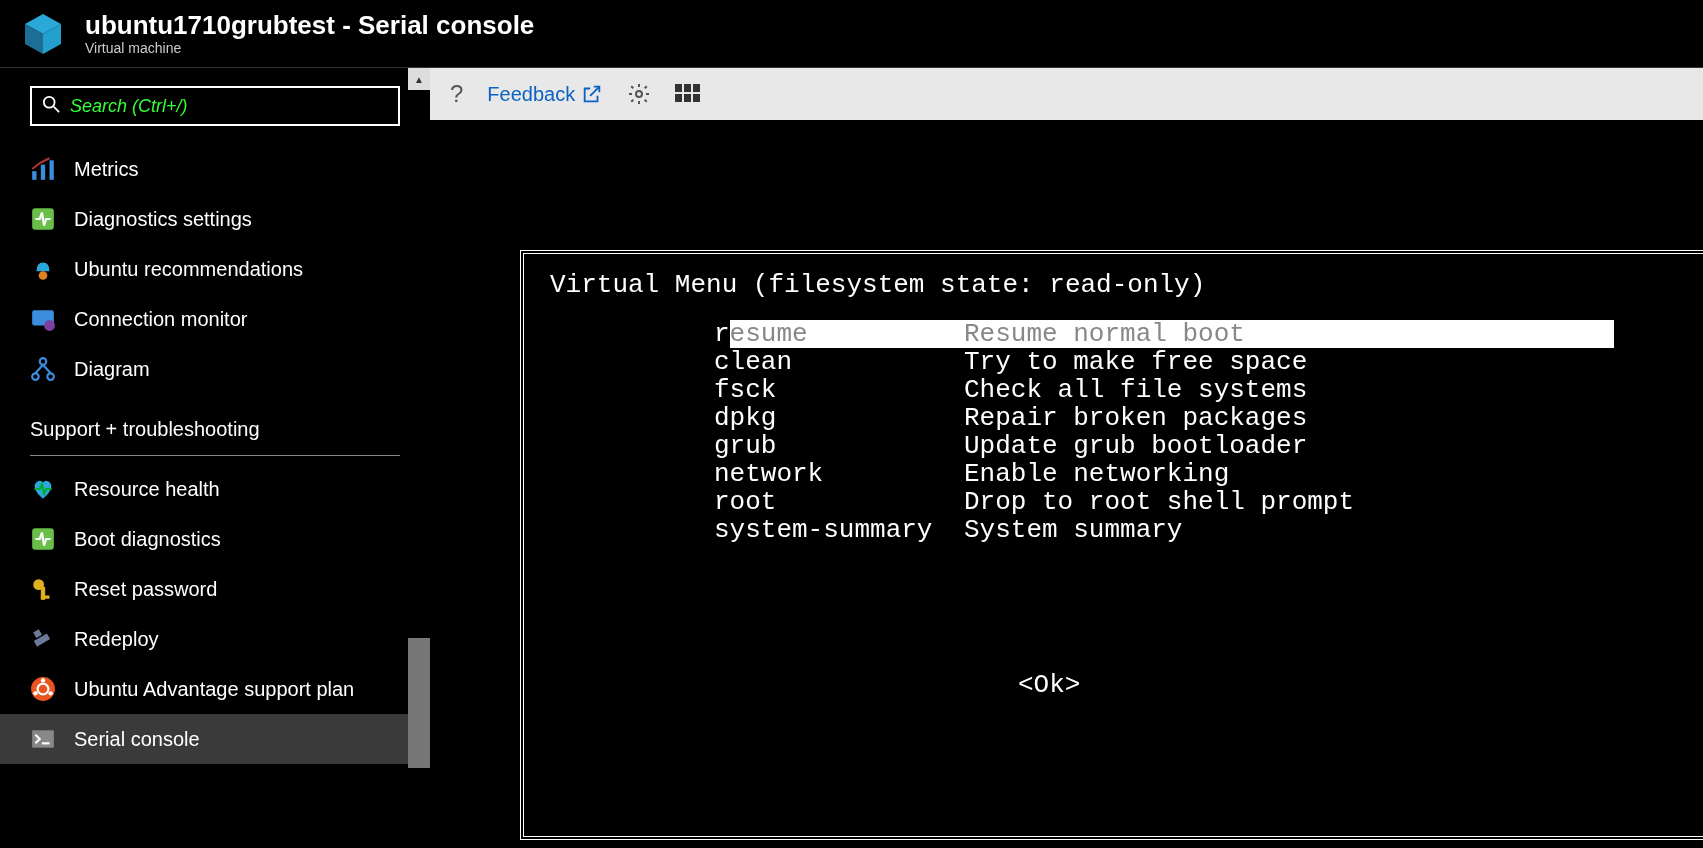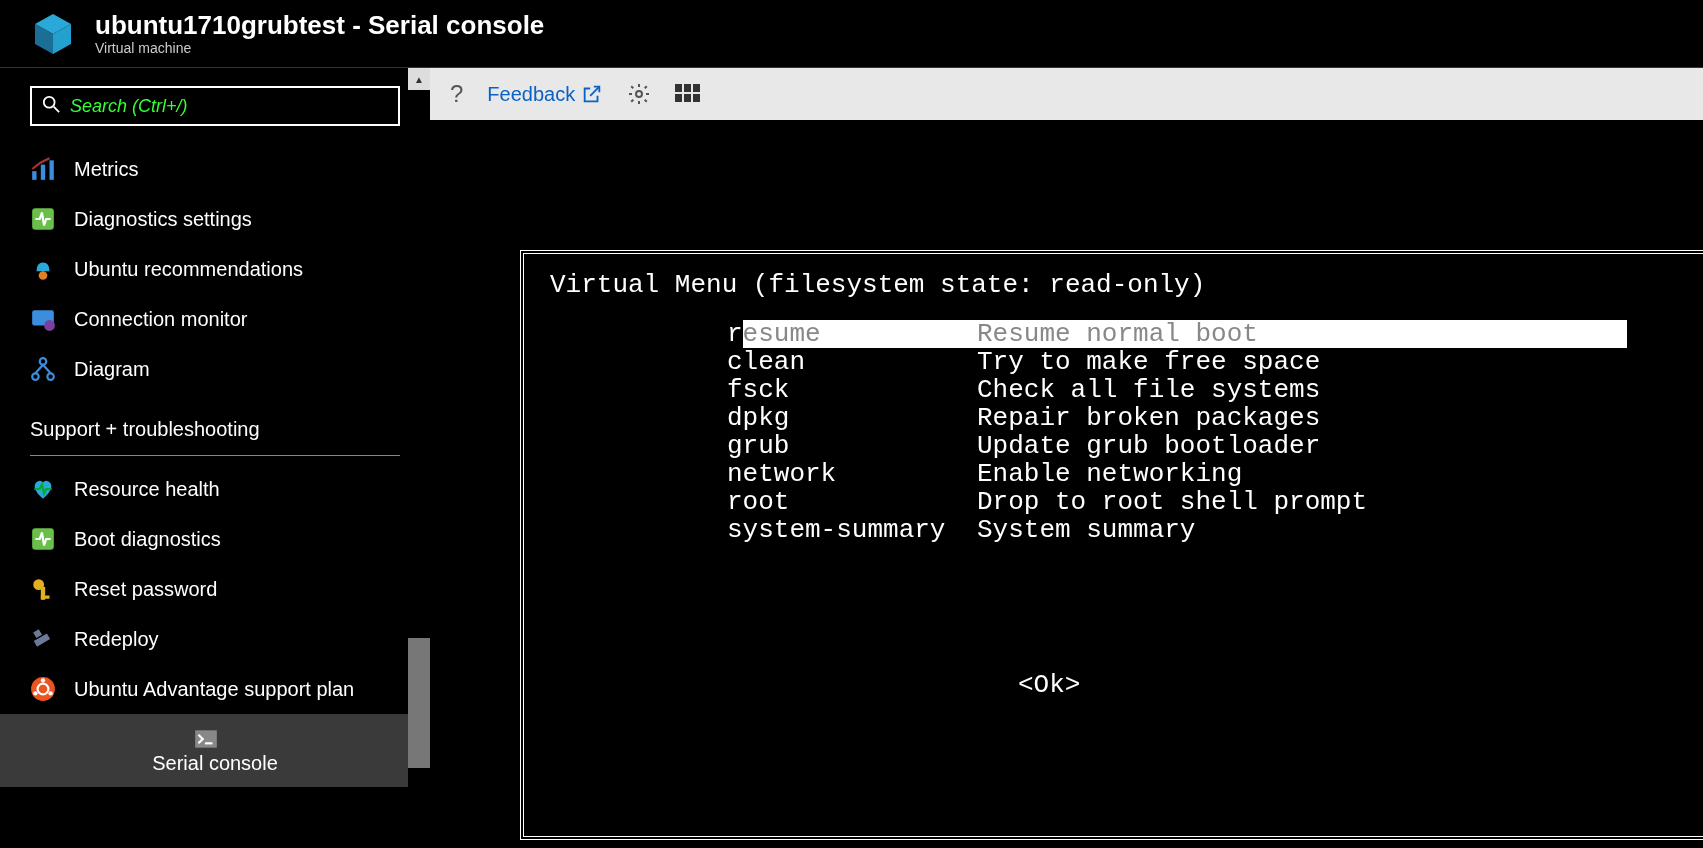--- a/index.html
+++ b/index.html
@@ -1,56 +1,56 @@
 <!DOCTYPE html>
 <html><head>
 <meta charset="utf-8">
 <style>
   * { box-sizing: border-box; margin: 0; padding: 0; }
   html, body { width: 1703px; height: 848px; background: #000; font-family: "Segoe UI", Arial, sans-serif; color: #fff; overflow: hidden; }
   
-  .header { display: flex; align-items: center; padding: 10px 20px 10px 31px; border-bottom: 1px solid #333; height: 68px; }
+  .header { display: flex; align-items: center; padding: 10px 20px 10px 21px; border-bottom: 1px solid #333; height: 68px; }
   .header-icon { width: 44px; height: 44px; margin-right: 20px; flex-shrink:0; }
   .header-text h1 { font-size: 26px; font-weight: 600; line-height: 1.1; }
   .header-text p { font-size: 14px; color: #ccc; font-weight: 400; }
   
   .body { display: flex; height: calc(848px - 68px); }
   
   .sidebar { width: 430px; background: #000; position: relative; display:flex; flex-direction:column; }
   .sidebar-inner { flex:1; overflow:hidden; position:relative; }
   .collapse-btn { position: absolute; top: 12px; right: 10px; color: #fff; font-size: 16px; cursor:pointer; }
   
   .search-box { margin: 18px 30px 12px 30px; border: 2px solid #fff; height: 40px; display:flex; align-items:center; padding: 0 10px; }
   .search-box svg { width:18px; height:18px; margin-right:10px; flex-shrink:0; }
   .search-box input { background: transparent; border:none; outline:none; color:#3f3; font-style: italic; font-size:18px; width:100%; }
   .search-box input::placeholder { color:#3f3; }
   
   .nav { padding: 6px 0; }
   .nav-item { display:flex; align-items:center; padding: 12px 30px; font-size: 20px; cursor:pointer; }
-  .nav-item.active { background:#3a3a3a;flex-direction:column; }
+  .nav-item.active { background:#3a3a3a; }
   .nav-item .icon { width: 26px; height:26px; margin-right: 18px; display:flex; align-items:center; justify-content:center; flex-shrink:0; }
   .section-header { padding: 24px 30px 8px 30px; font-size: 20px; font-weight:400; }
   .section-rule { margin: 6px 30px 8px 30px; border:none; border-top:1px solid #888; }
   
   .scroll-track { position:absolute; right:0; top:0; bottom:0; width:22px; background:#000; }
   .scroll-up { position:absolute; top:0; left:0; right:0; height:22px; background:#ddd; display:flex;align-items:center;justify-content:center; color:#333; font-size:10px;}
   .scroll-thumb { position:absolute; left:0; right:0; background:#777; }
   
   .main { flex:1; display:flex; flex-direction:column; background:#000; }
   .toolbar { height:52px; background:#e8e8e8; display:flex; align-items:center; padding: 0 20px; gap: 24px; }
   .toolbar .tb-item { display:flex; align-items:center; gap:6px; cursor:pointer; }
   .toolbar .help { color:#555; font-size:24px; }
   .toolbar .feedback { color:#0b61c4; font-size:20px;align-items:center; }
   .toolbar svg.gear { width:24px; height:24px; }
   .toolbar svg.kb { width:26px; height:20px; }
   
   .console-area { flex:1; background:#000; padding: 30px 40px; position:relative; }
   .console-frame { position:absolute; top: 130px; left: 90px; width: 1260px; height: 590px; border: 4px double #fff; }
   .console-title { position:absolute; top: 150px; left: 120px; font-family: "Courier New", monospace; font-size: 26px; white-space:pre; }
-  .menu-list { position:absolute; top: 200px; left: 297px; width: 900px; font-family: "Courier New", monospace; font-size: 26px; line-height: 28px; }
+  .menu-list { position:absolute; top: 200px; left: 284px; width: 900px; font-family: "Courier New", monospace; font-size: 26px; line-height: 28px; }
   .menu-row { display:flex; }
   .menu-row .k { width: 250px; white-space:pre; }
   .menu-row .d { flex:1; white-space:pre; }
   .menu-row.selected { background:#fff; color:#888; }
   .menu-row.selected .k::first-letter { background:#000; color:#fff; }
   .ok-btn { position:absolute; top: 550px; left: 560px; font-family:"Courier New",monospace; font-size:26px;margin-left:28px; }
 </style>
 </head>
 <body>
 

